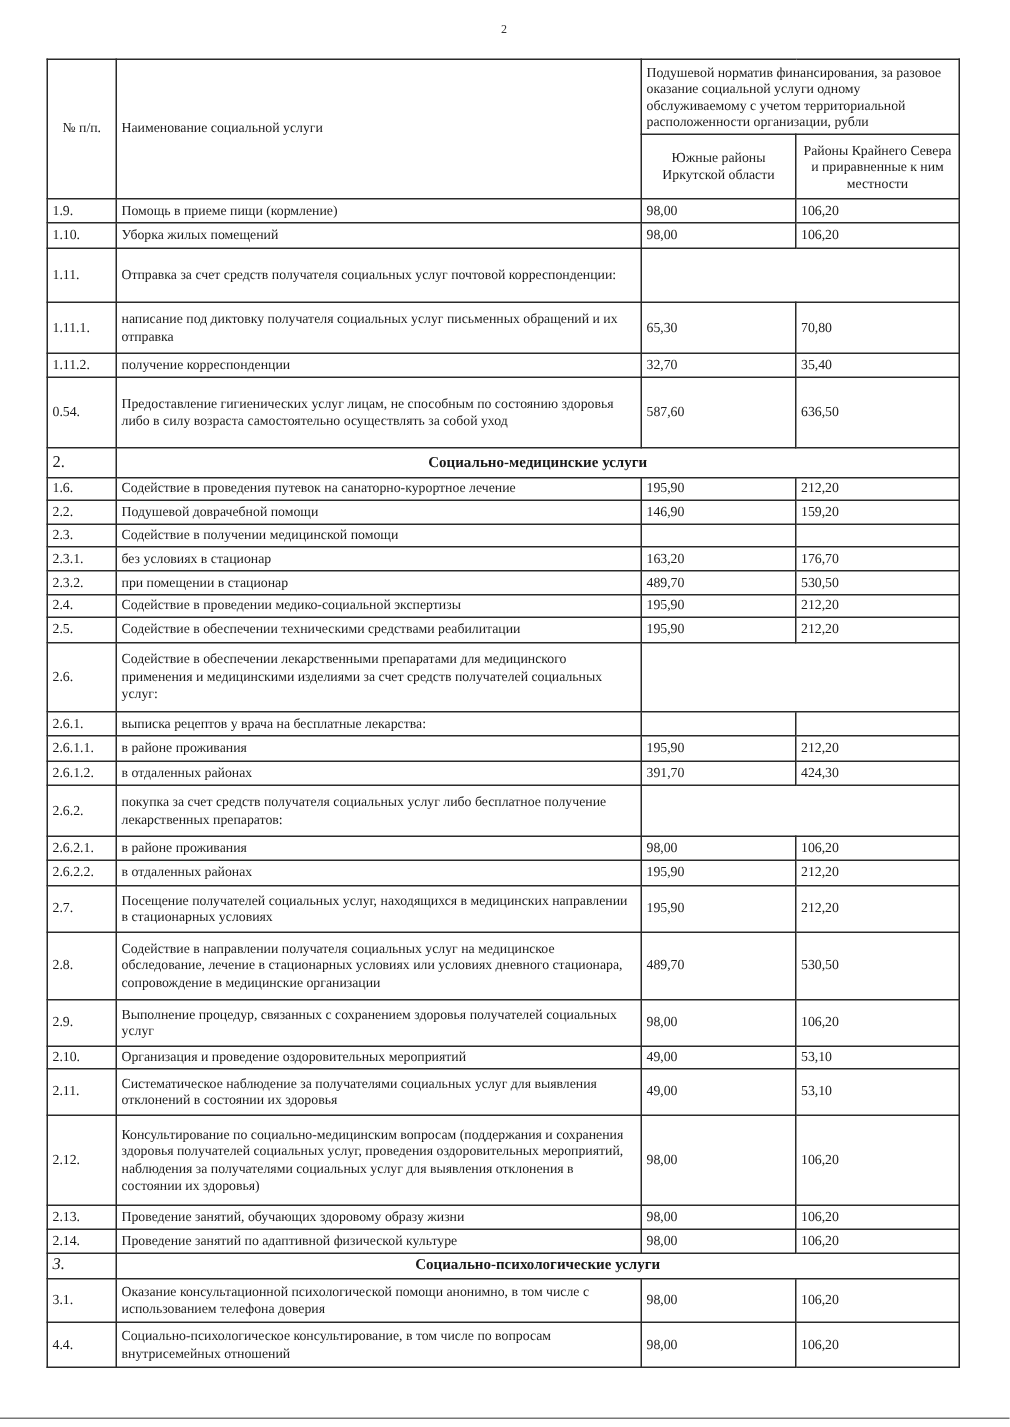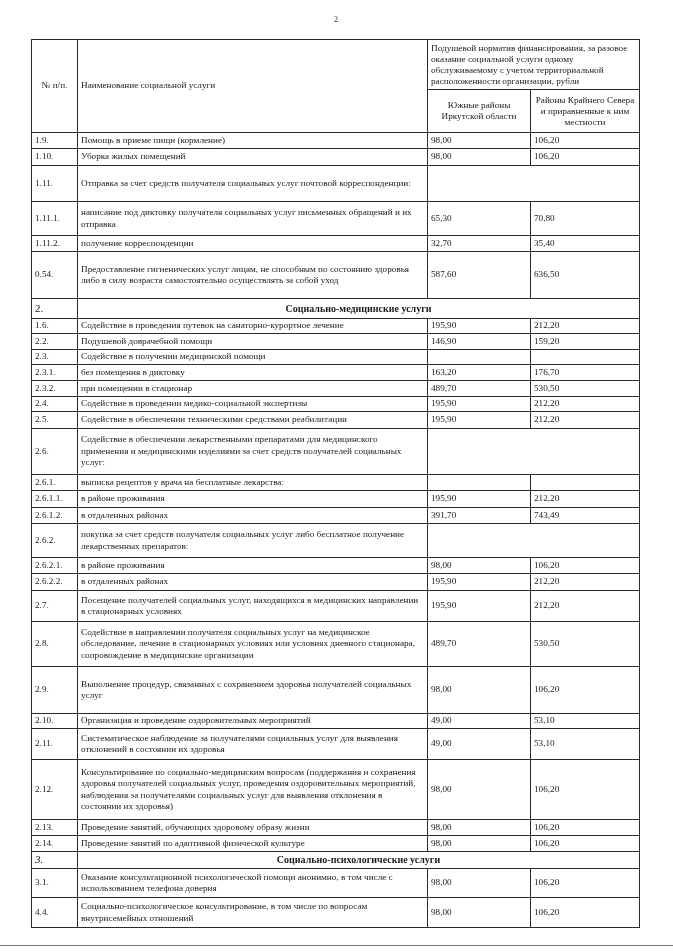--- a/index.html
+++ b/index.html
@@ -126,21 +126,21 @@
       <td class="v">159,20</td>
     </tr>
     <tr style="height:15px">
       <td class="num">2.3.</td>
       <td class="name">Содействие в получении медицинской помощи</td>
       <td class="v"></td>
       <td class="v"></td>
     </tr>
     <tr style="height:16px">
       <td class="num">2.3.1.</td>
-      <td class="name">без помещения в диктовку</td>
+      <td class="name">без условиях в стационар</td>
       <td class="v">163,20</td>
       <td class="v">176,70</td>
     </tr>
     <tr style="height:16px">
       <td class="num">2.3.2.</td>
       <td class="name">при помещении в стационар</td>
       <td class="v">489,70</td>
       <td class="v">530,50</td>
     </tr>
     <tr style="height:15px">
@@ -169,21 +169,21 @@
     <tr style="height:17px">
       <td class="num">2.6.1.1.</td>
       <td class="name">в районе проживания</td>
       <td class="v">195,90</td>
       <td class="v">212,20</td>
     </tr>
     <tr style="height:16px">
       <td class="num">2.6.1.2.</td>
       <td class="name">в отдаленных районах</td>
       <td class="v">391,70</td>
-      <td class="v">743,49</td>
+      <td class="v">424,30</td>
     </tr>
     <tr style="height:34px">
       <td class="num">2.6.2.</td>
       <td class="name">покупка за счет средств получателя социальных услуг либо бесплатное получение лекарственных препаратов:</td>
       <td class="v" colspan="2"></td>
     </tr>
     <tr style="height:16px">
       <td class="num">2.6.2.1.</td>
       <td class="name">в районе проживания</td>
       <td class="v">98,00</td>
@@ -200,21 +200,21 @@
       <td class="name">Посещение получателей социальных услуг, находящихся в медицинских направлении в стационарных условиях</td>
       <td class="v">195,90</td>
       <td class="v">212,20</td>
     </tr>
     <tr style="height:45px">
       <td class="num">2.8.</td>
       <td class="name">Содействие в направлении получателя социальных услуг на медицинское обследование, лечение в стационарных условиях или условиях дневного стационара, сопровождение в медицинские организации</td>
       <td class="v">489,70</td>
       <td class="v">530,50</td>
     </tr>
-    <tr style="height:47px">
+    <tr style="height:31px">
       <td class="num">2.9.</td>
       <td class="name">Выполнение процедур, связанных с сохранением здоровья получателей социальных услуг</td>
       <td class="v">98,00</td>
       <td class="v">106,20</td>
     </tr>
     <tr style="height:15px">
       <td class="num">2.10.</td>
       <td class="name">Организация и проведение оздоровительных мероприятий</td>
       <td class="v">49,00</td>
       <td class="v">53,10</td>

